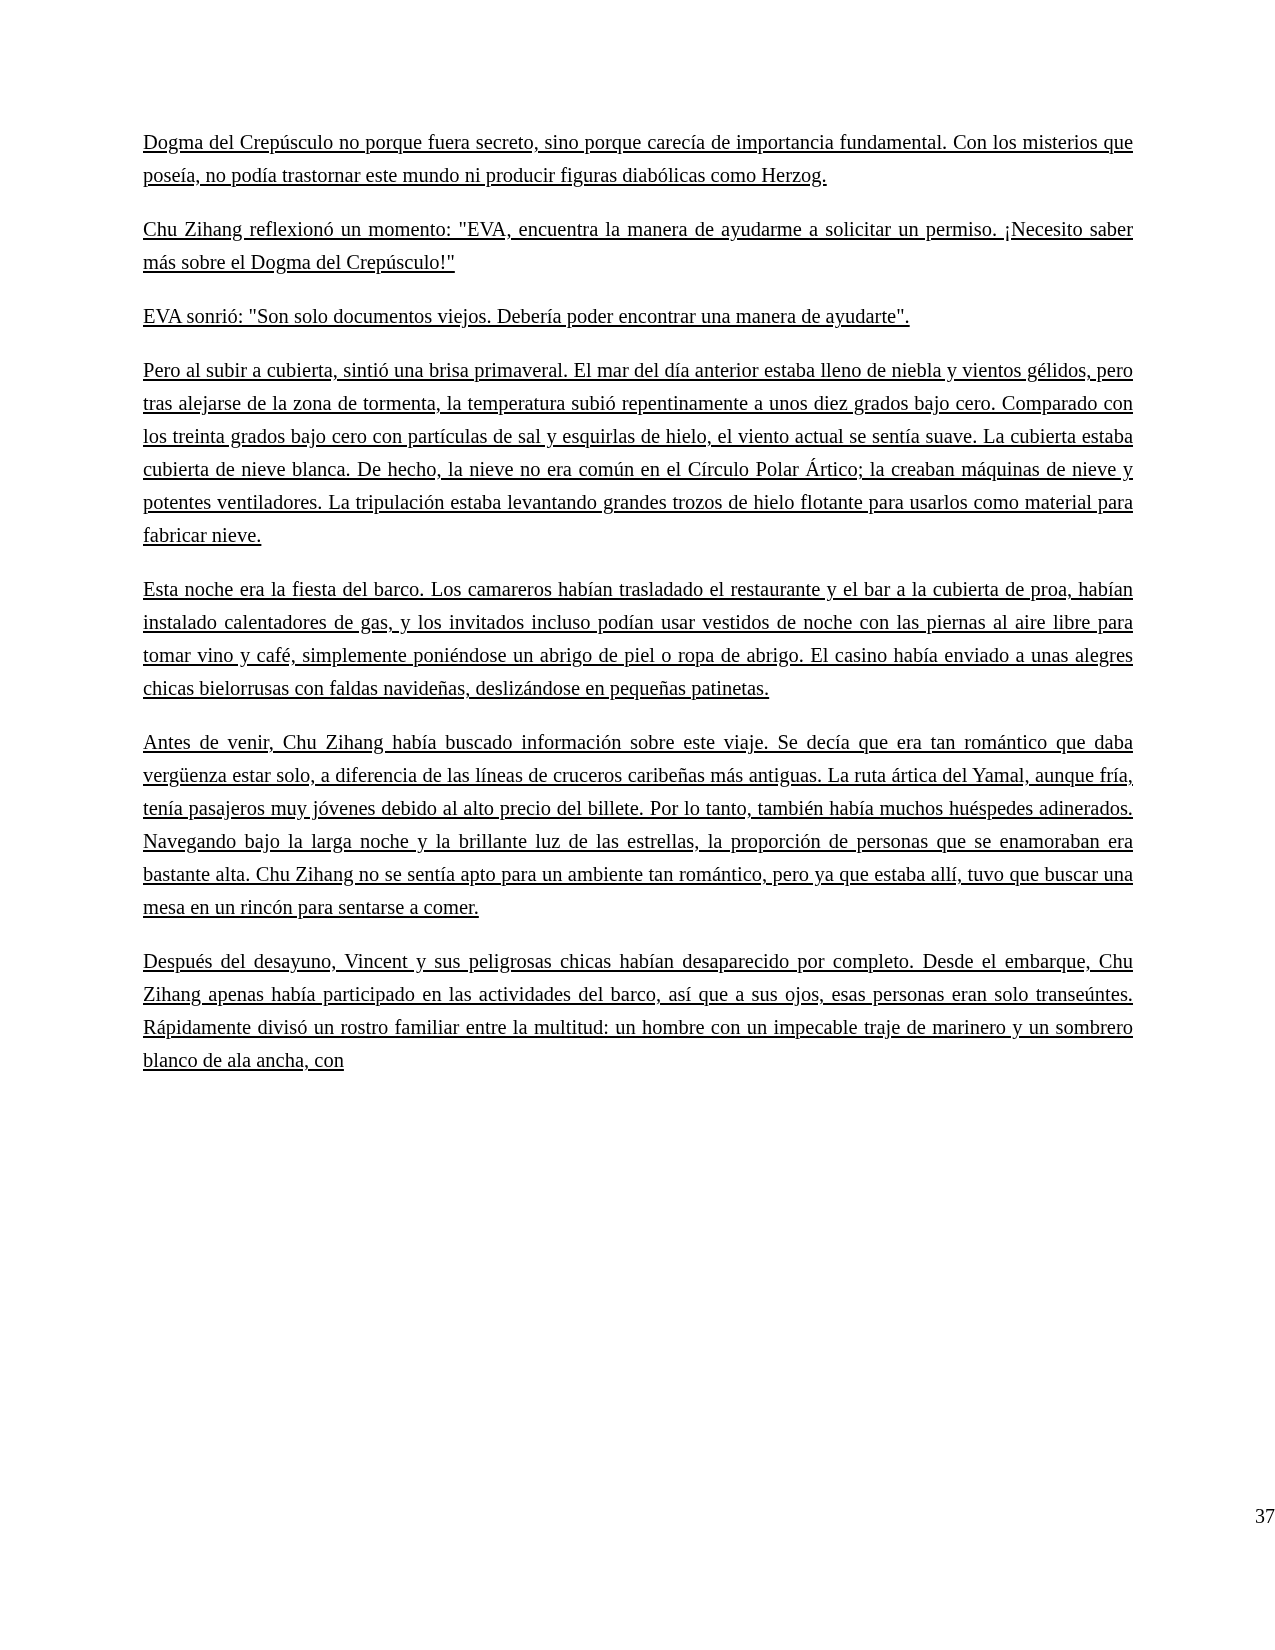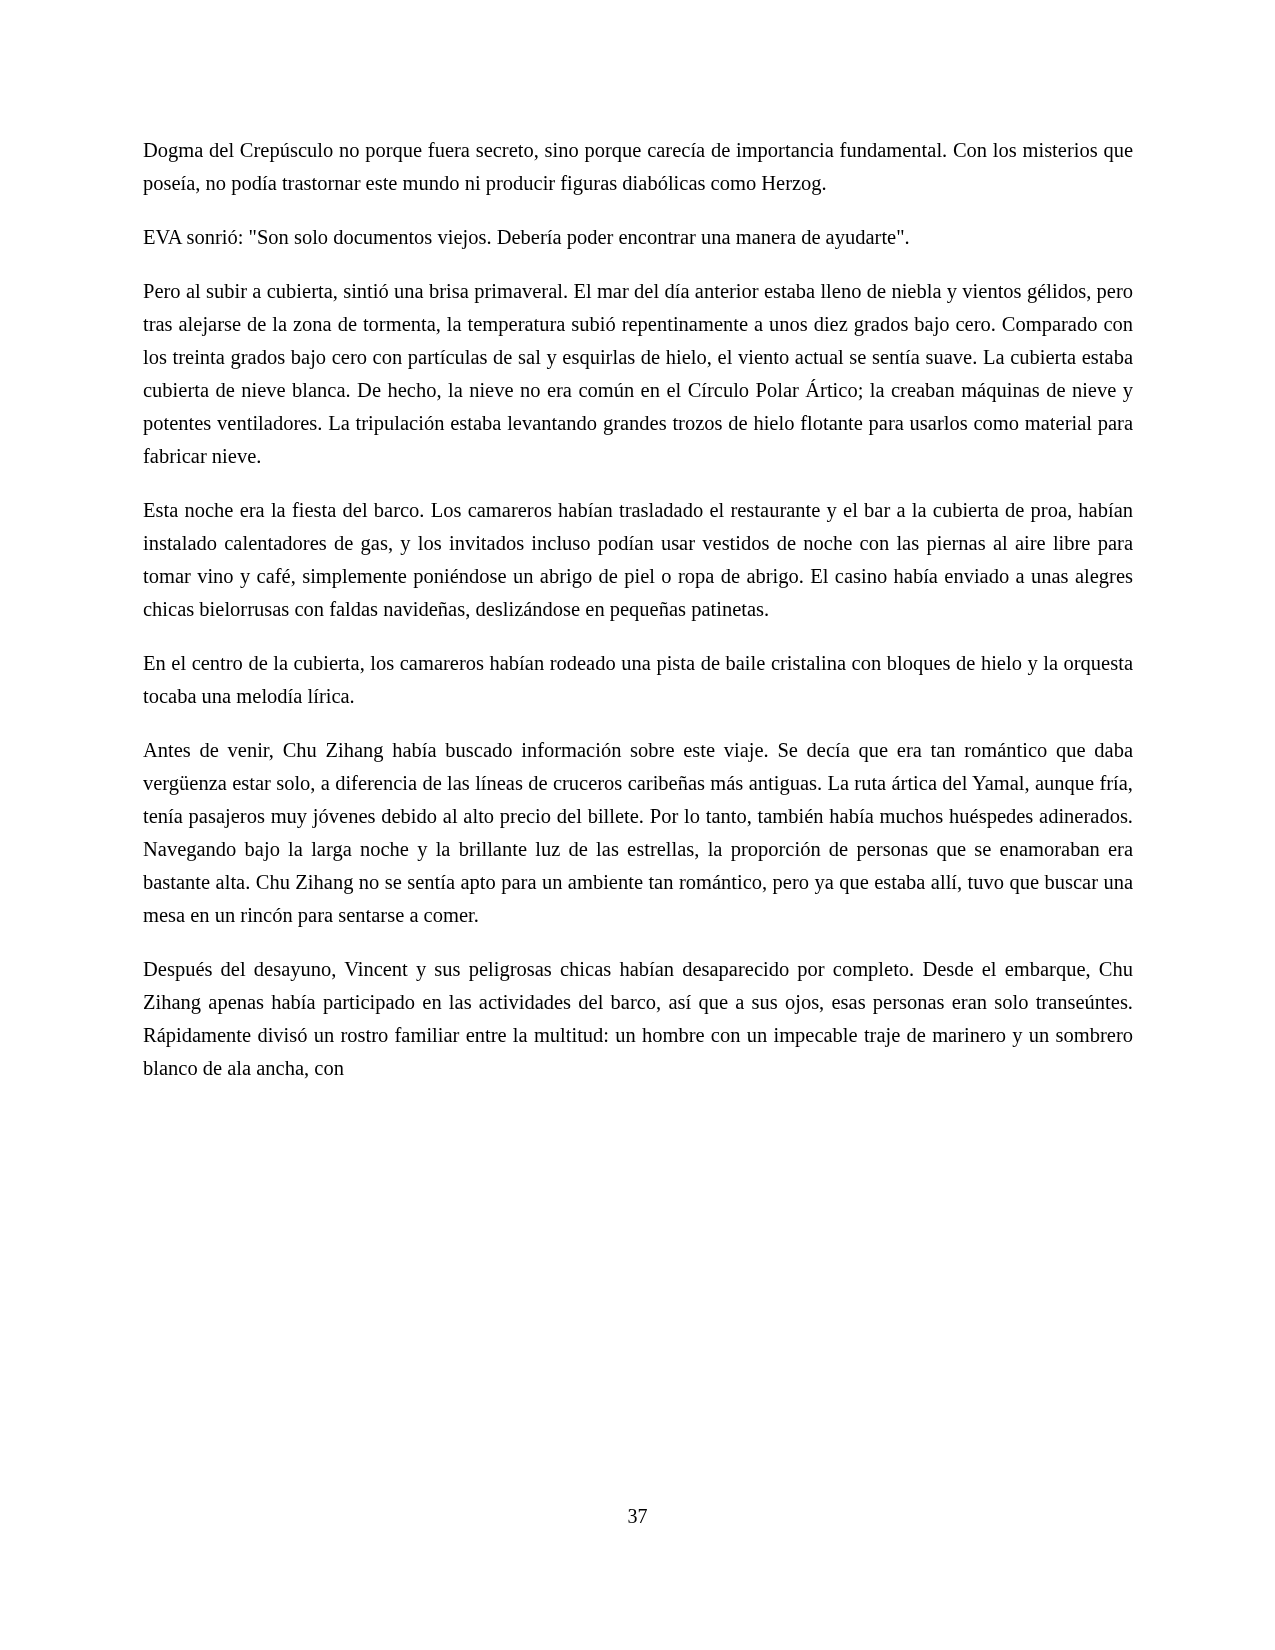--- a/index.html
+++ b/index.html
@@ -13,48 +13,49 @@
     height: 1650px;
     margin: 0 auto;
     background: #ffffff;
     color: #000000;
     font-family: "Liberation Serif", serif;
     box-sizing: border-box;
     overflow: hidden;
   }
   .content {
     position: absolute;
-    top: 134px;
+    top: 126px;
     left: 143px;
     width: 990px;
+    text-decoration: underline;
   }
   .content p {
     margin: 0 0 21px 0;
     font-size: 20.5px;
     line-height: 33px;
     text-align: justify;
     text-justify: inter-word;
   }
   .page-number {
     position: absolute;
     bottom: 122px;
     left: 0;
     width: 100%;
-    text-align: center;
+    text-align: right;
     font-size: 20px;
     line-height: 24px;
   }
 </style>
 </head>
 <body>
 
 <div class="page">
   <div class="content">
     <p>Dogma del Crepúsculo no porque fuera secreto, sino porque carecía de importancia fundamental. Con los misterios que poseía, no podía trastornar este mundo ni producir figuras diabólicas como Herzog.</p>
+    <p>Chu Zihang reflexionó un momento: "EVA, encuentra la manera de ayudarme a solicitar un permiso. ¡Necesito saber más sobre el Dogma del Crepúsculo!"</p>
     <p>EVA sonrió: "Son solo documentos viejos. Debería poder encontrar una manera de ayudarte".</p>
     <p>Pero al subir a cubierta, sintió una brisa primaveral. El mar del día anterior estaba lleno de niebla y vientos gélidos, pero tras alejarse de la zona de tormenta, la temperatura subió repentinamente a unos diez grados bajo cero. Comparado con los treinta grados bajo cero con partículas de sal y esquirlas de hielo, el viento actual se sentía suave. La cubierta estaba cubierta de nieve blanca. De hecho, la nieve no era común en el Círculo Polar Ártico; la creaban máquinas de nieve y potentes ventiladores. La tripulación estaba levantando grandes trozos de hielo flotante para usarlos como material para fabricar nieve.</p>
     <p>Esta noche era la fiesta del barco. Los camareros habían trasladado el restaurante y el bar a la cubierta de proa, habían instalado calentadores de gas, y los invitados incluso podían usar vestidos de noche con las piernas al aire libre para tomar vino y café, simplemente poniéndose un abrigo de piel o ropa de abrigo. El casino había enviado a unas alegres chicas bielorrusas con faldas navideñas, deslizándose en pequeñas patinetas.</p>
-    <p>En el centro de la cubierta, los camareros habían rodeado una pista de baile cristalina con bloques de hielo y la orquesta tocaba una melodía lírica.</p>
     <p>Antes de venir, Chu Zihang había buscado información sobre este viaje. Se decía que era tan romántico que daba vergüenza estar solo, a diferencia de las líneas de cruceros caribeñas más antiguas. La ruta ártica del Yamal, aunque fría, tenía pasajeros muy jóvenes debido al alto precio del billete. Por lo tanto, también había muchos huéspedes adinerados. Navegando bajo la larga noche y la brillante luz de las estrellas, la proporción de personas que se enamoraban era bastante alta. Chu Zihang no se sentía apto para un ambiente tan romántico, pero ya que estaba allí, tuvo que buscar una mesa en un rincón para sentarse a comer.</p>
     <p>Después del desayuno, Vincent y sus peligrosas chicas habían desaparecido por completo. Desde el embarque, Chu Zihang apenas había participado en las actividades del barco, así que a sus ojos, esas personas eran solo transeúntes. Rápidamente divisó un rostro familiar entre la multitud: un hombre con un impecable traje de marinero y un sombrero blanco de ala ancha, con</p>
   </div>
   <div class="page-number">37</div>
 </div>
 
 </body></html>

